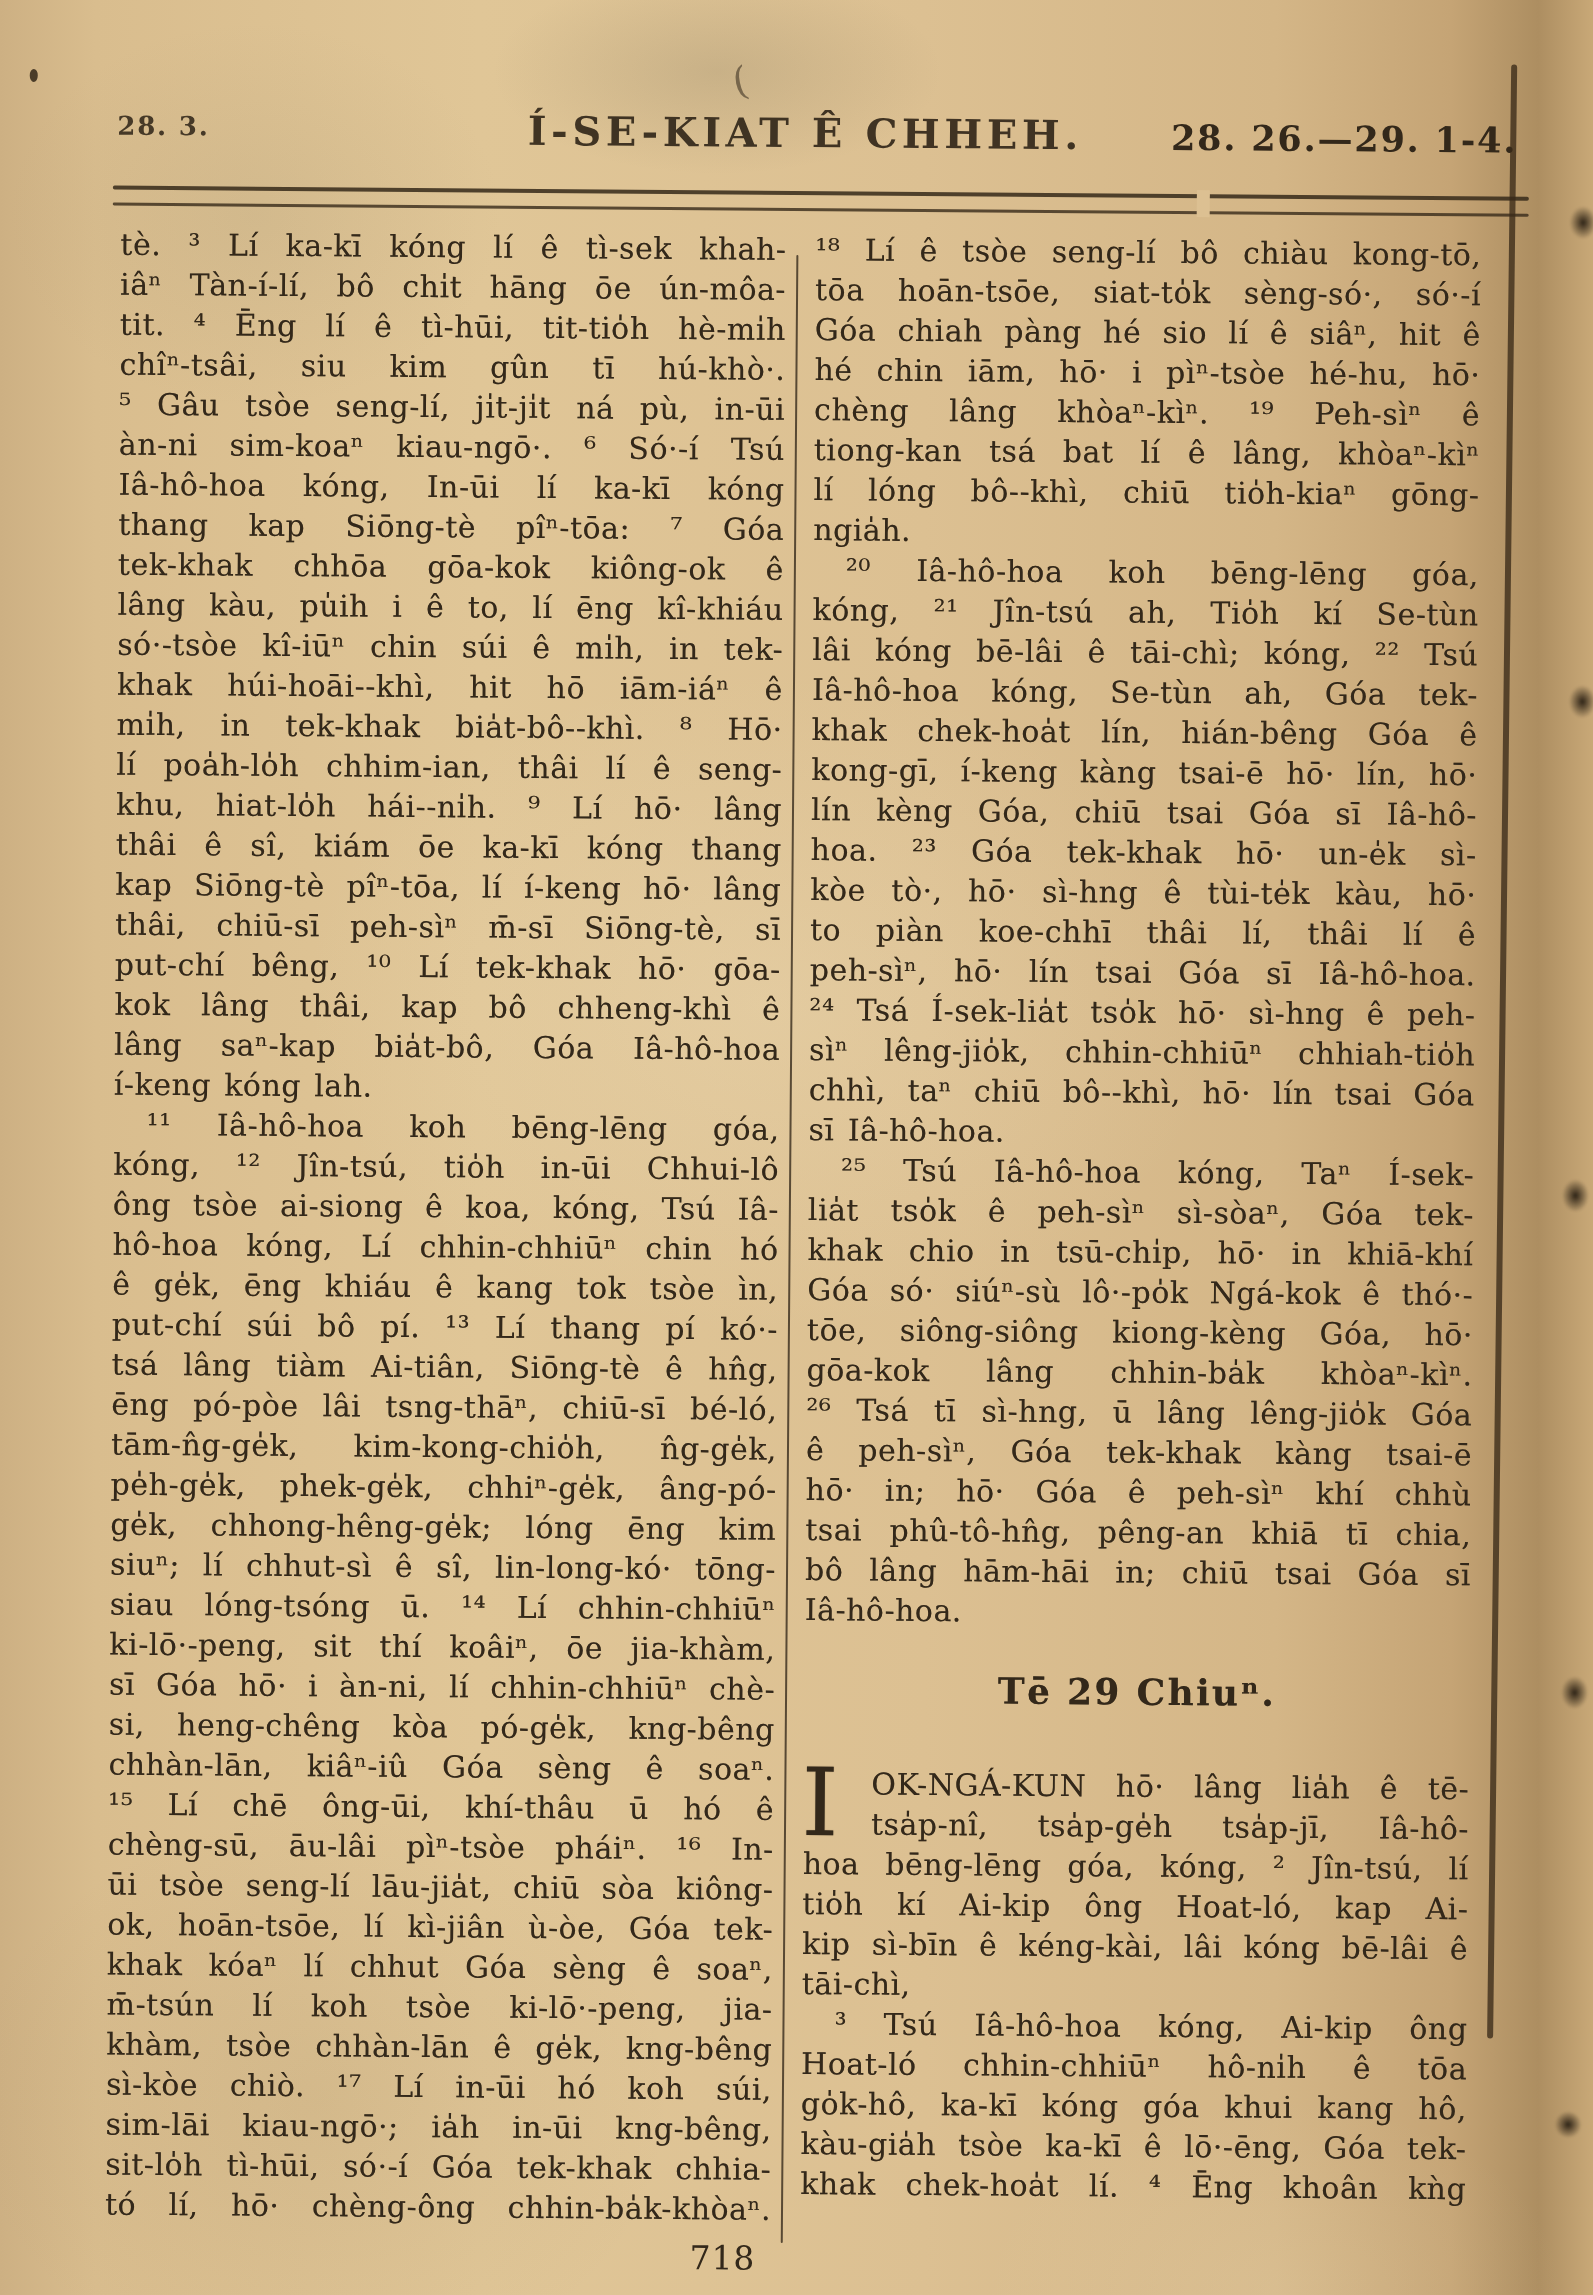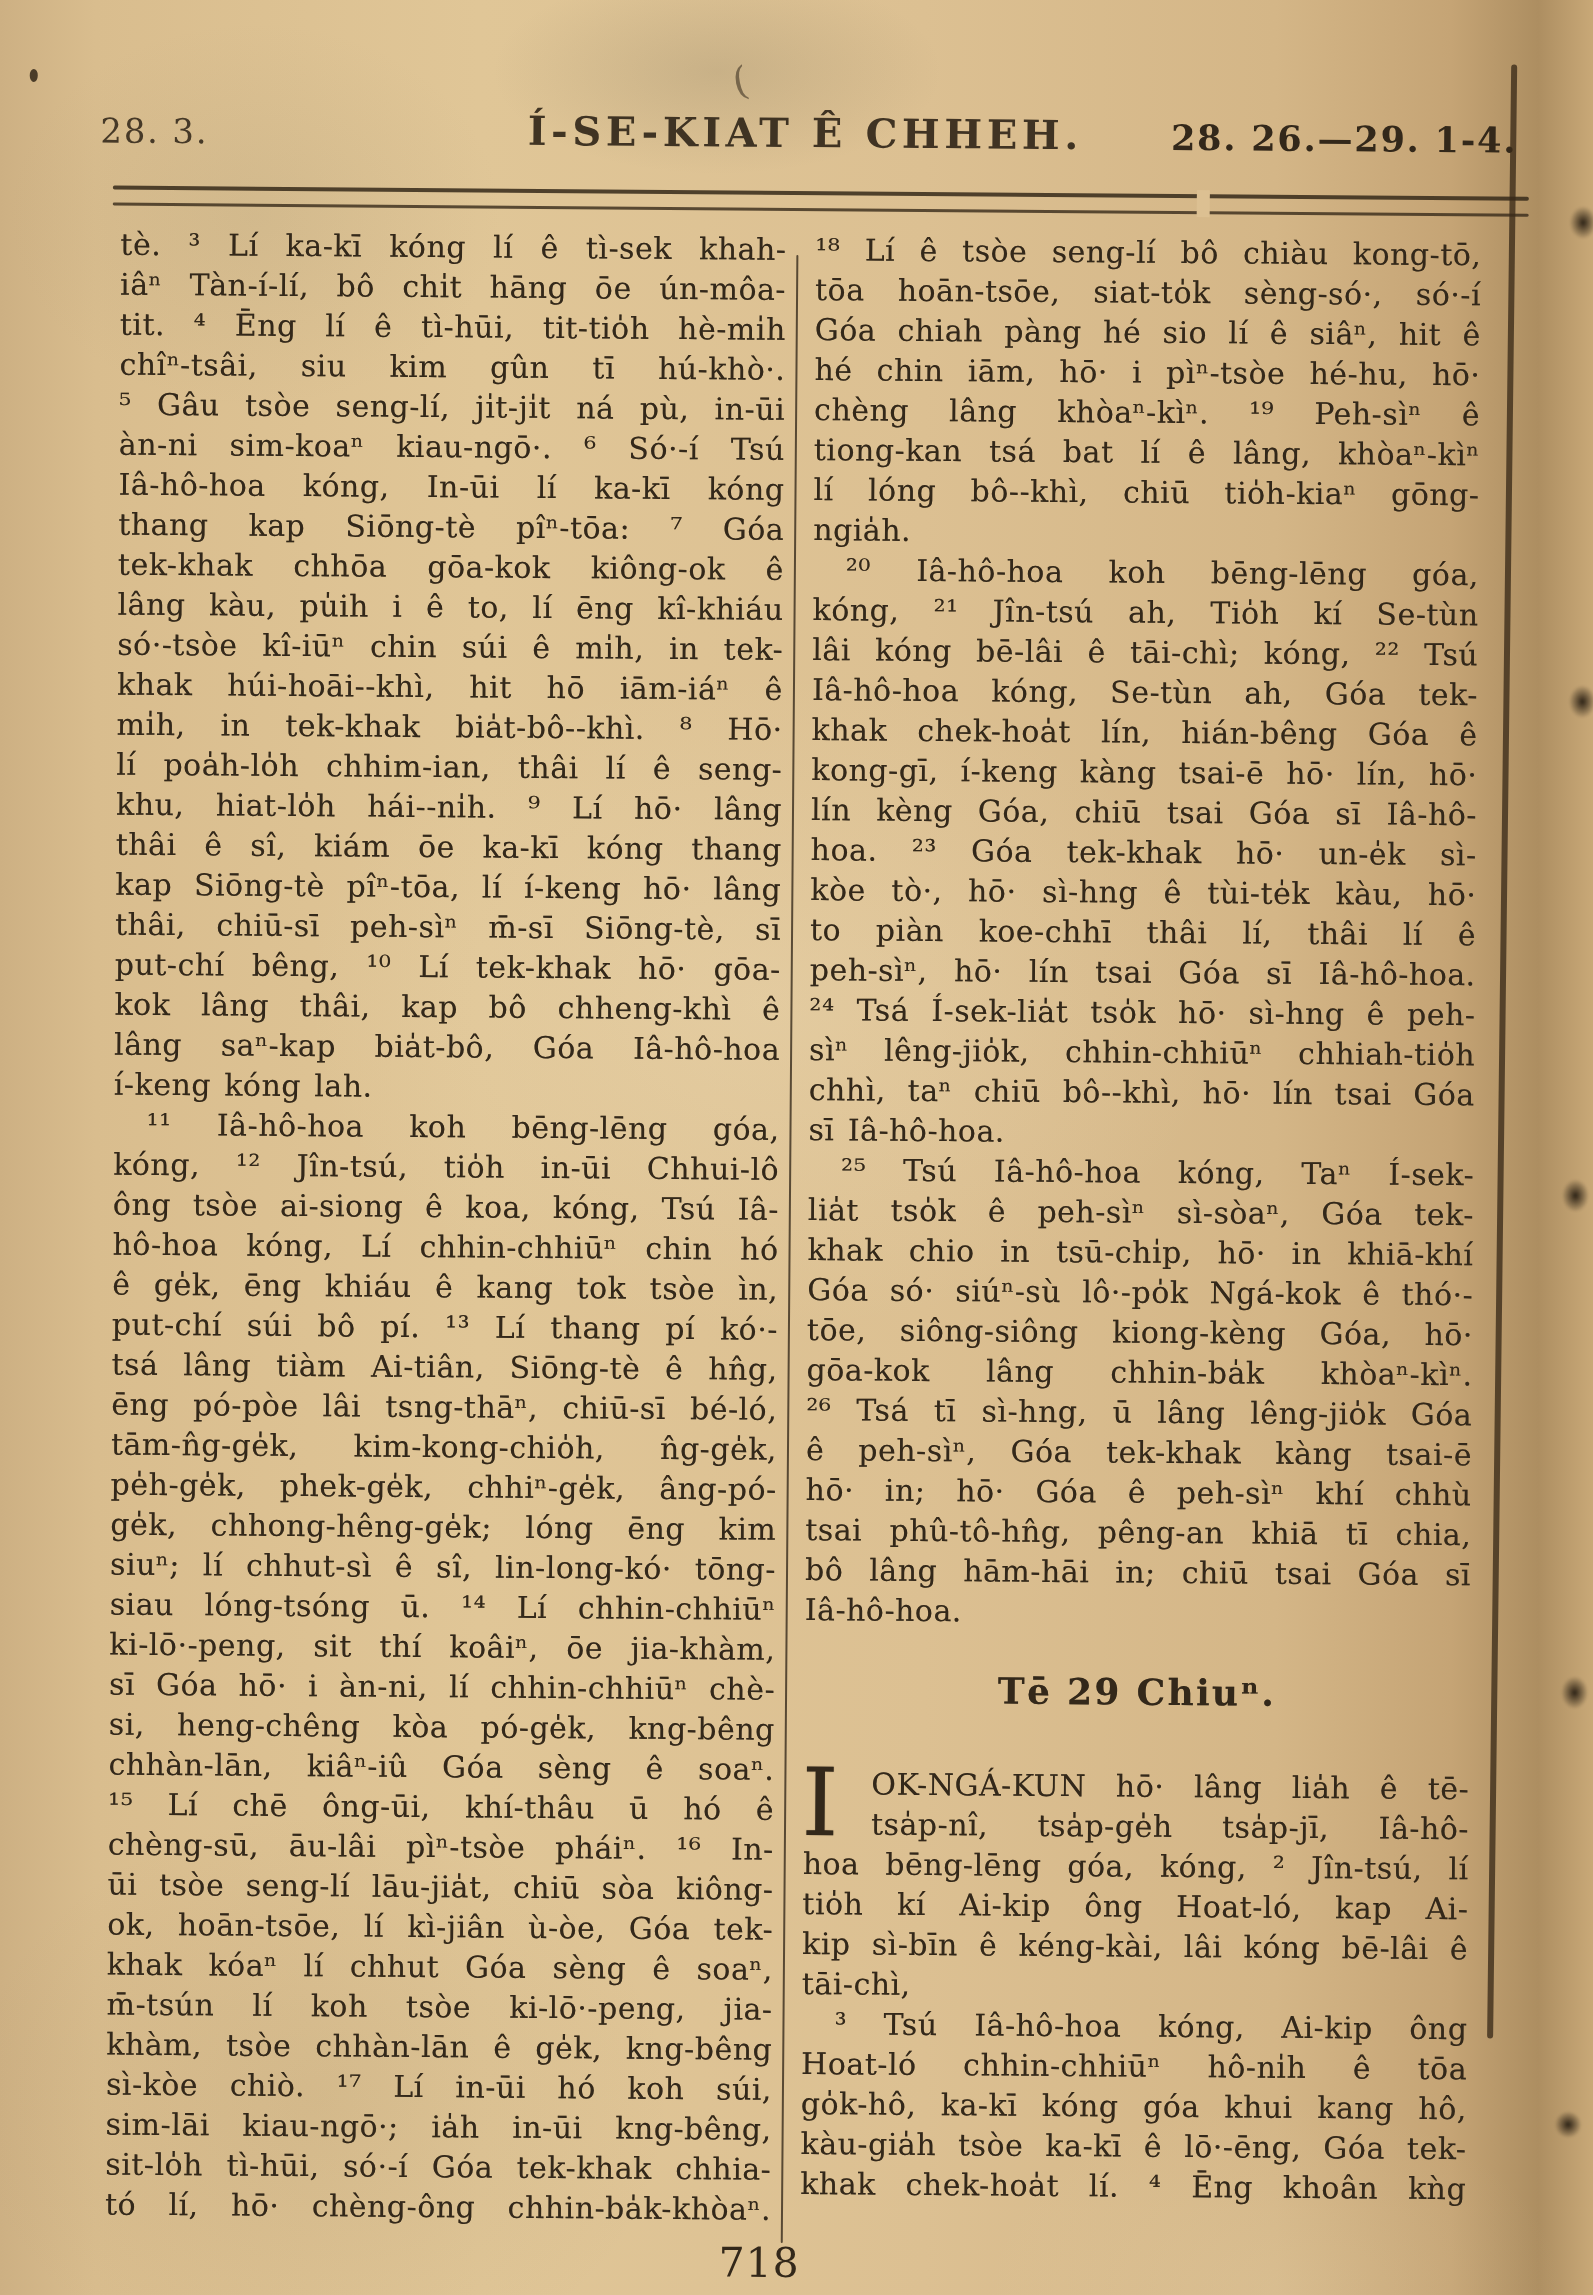--- a/index.html
+++ b/index.html
@@ -16,21 +16,21 @@
       radial-gradient(643px 459px at 48% 42%, rgba(242,226,190,0.28), transparent 72%),
       radial-gradient(505px 413px at 20% 88%, rgba(125,100,64,0.10), transparent 70%),
       radial-gradient(413px 275px at 80% 96%, rgba(235,218,180,0.20), transparent 70%),
       linear-gradient(90deg,#cdb083 0%,#d9bd8e 6%,#e0c697 30%,#dcc092 58%,#d4b687 80%,#c5a475 91%,#ad8e61 96.5%,#c9a978 100%);
   }
   .content{
     position:absolute;left:0;top:0;width:100%;height:100%;
     transform:rotate(0.45deg);
     transform-origin:797px 1194px;
   }
-  .hdr-left{position:absolute;left:92px;top:116px;font-size:34px;font-weight:normal;opacity:.88;letter-spacing:1.8px;}
+  .hdr-left{position:absolute;left:109px;top:116px;font-size:26px;font-weight:bold;opacity:.88;letter-spacing:1.8px;}
   .hdr-title{position:absolute;left:0;right:0;top:109px;text-align:center;font-size:40px;font-weight:bold;letter-spacing:4.6px;opacity:.92;}
   .hdr-right{position:absolute;right:85px;top:114px;font-size:35px;font-weight:bold;letter-spacing:1.8px;}
   .rule{position:absolute;left:105px;width:1416px;background:#3a2d1c;border-radius:1.8px;}
   .rule-1{top:191px;height:4.1px;opacity:.88;}
   .rule-2{top:208px;height:3.2px;opacity:.82;}
   .rule-gap{position:absolute;left:1189px;top:187px;width:13px;height:27px;background:#dcc092;}
   .divider{position:absolute;left:789px;top:255px;width:2.3px;height:1988px;background:#3b2e1e;opacity:.82;border-radius:1.4px;}
   .col{position:absolute;top:230px;width:666px;}
   .col-left{left:113px;}
   .col-right{left:808px;}
@@ -49,21 +49,21 @@
     position:absolute;left:-1.8px;top:1.8px;
     font-size:94px;line-height:73px;
     text-shadow:0 0 0.9px rgba(52,40,24,0.5);
   }
   .line.dc-indent{padding-left:68px;}
   .chapter-heading{
     margin:38px 0 54px 0;
     text-align:center;font-size:36px;font-weight:bold;letter-spacing:2.3px;
     text-shadow:0 0 0.5px rgba(52,40,24,0.5);
   }
-  .page-number{position:absolute;left:698px;top:2239px;width:110px;text-align:right;font-size:41px;letter-spacing:0.9px;}
+  .page-number{position:absolute;left:698px;top:2239px;width:110px;text-align:left;font-size:33px;letter-spacing:0.9px;}
   .edge-line{position:absolute;left:1498px;top:59px;width:5.5px;height:1974px;background:rgba(58,42,24,0.78);border-radius:3.7px;transform:rotate(0.25deg);}
   .stitch{position:absolute;width:27px;height:33px;background:radial-gradient(closest-side,rgba(28,20,11,0.9),rgba(28,20,11,0.0));filter:blur(0.9px);}
   .stitch-1{left:1562px;top:200px;}
   .stitch-2{left:1565px;top:679px;}
   .stitch-3{left:1562px;top:1173px;}
   .stitch-4{left:1565px;top:1670px;}
   .stitch-5{left:1562px;top:2105px;height:27px;}
   .stray-mark{position:absolute;left:724px;top:59px;font-size:39px;opacity:.55;transform:rotate(-12deg);}
   .corner-dot{position:absolute;left:21px;top:75px;width:8.3px;height:13px;background:rgba(40,30,18,.8);border-radius:50%;}
 </style>

